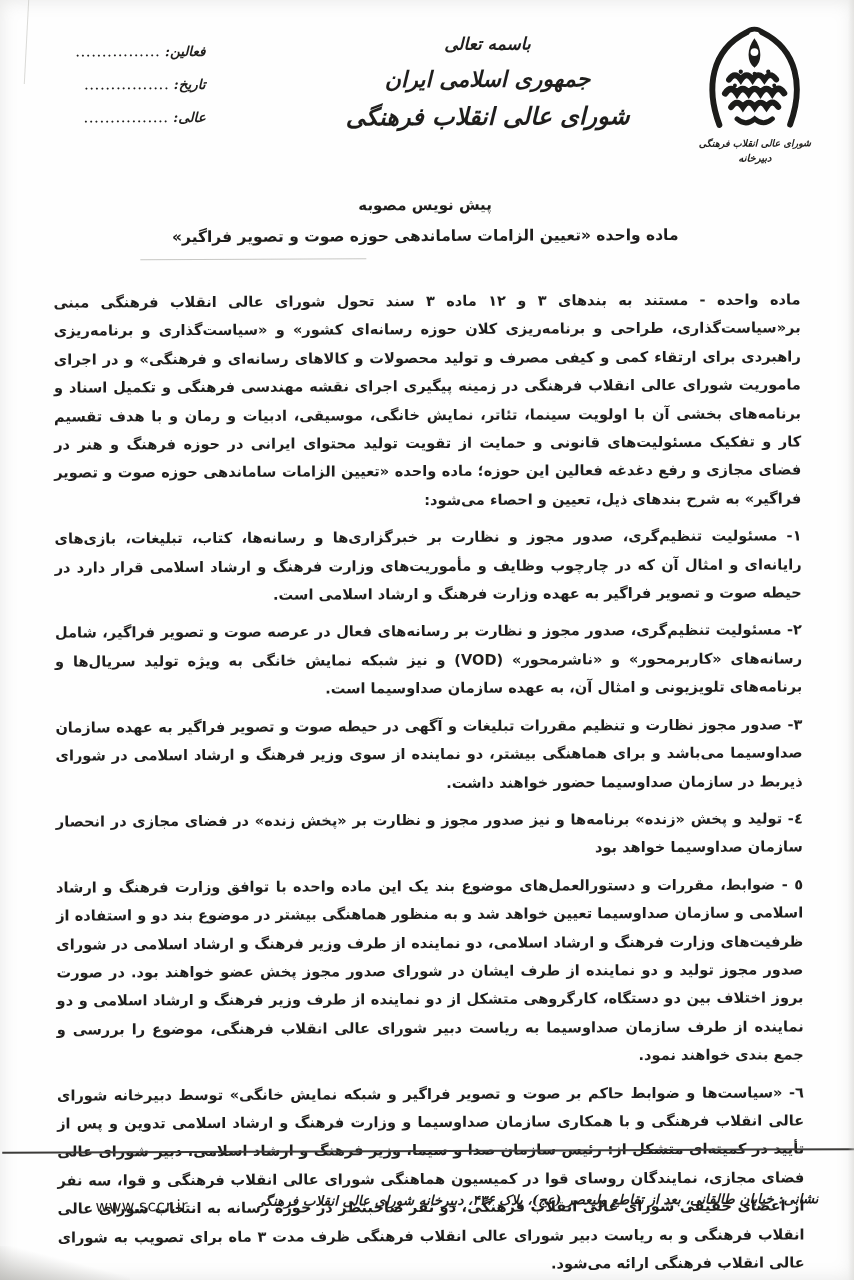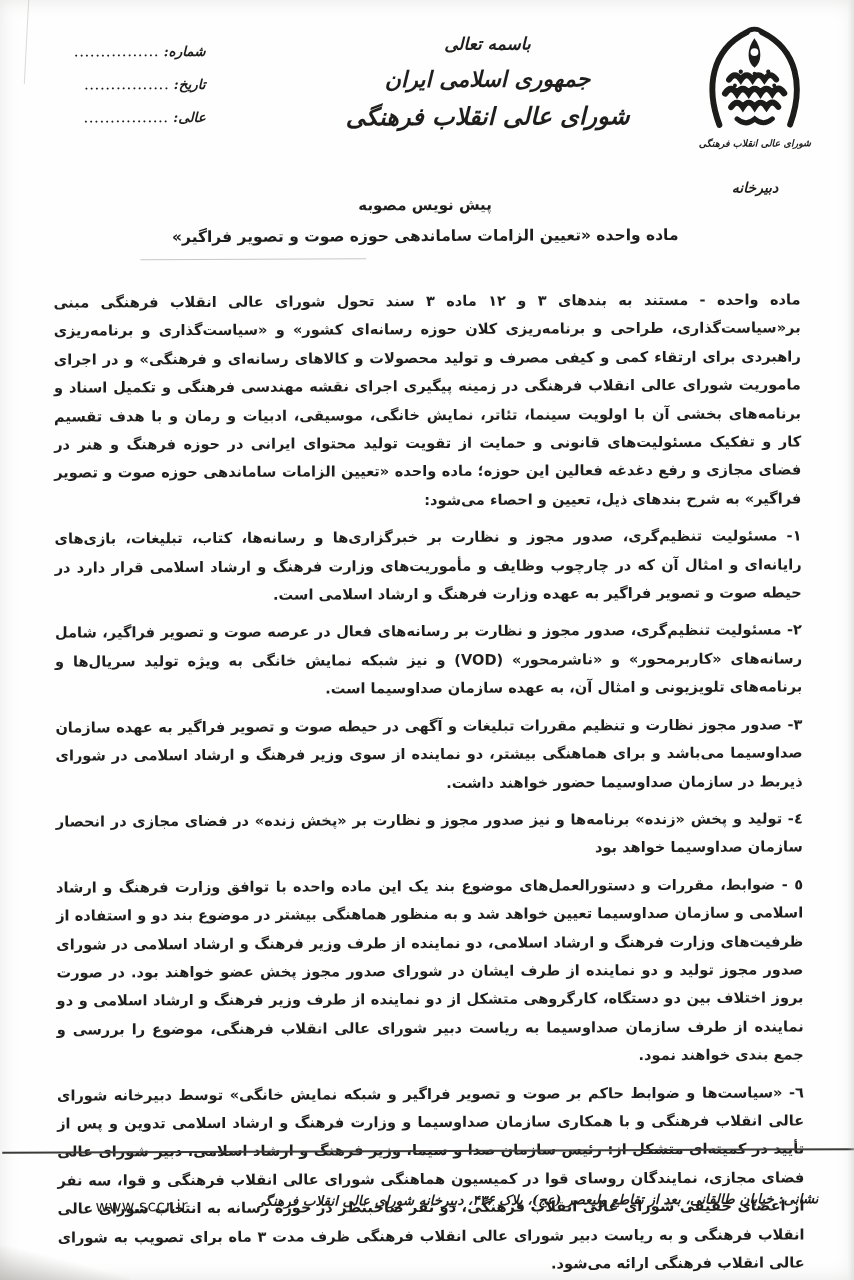--- a/index.html
+++ b/index.html
@@ -48,21 +48,21 @@
   .emblem{
     position:absolute;top:26px;right:22px;width:150px;
     text-align:center;
   }
   .emblem svg{display:block;margin:0 auto;}
   .emblem-caption{
     font-family:"DejaVu Serif", serif;font-style:italic;
     font-weight:bold;font-size:9.5px;line-height:1.5;
     direction:rtl;margin-top:2px;
   }
-  .emblem-caption .cap2{font-size:14px;margin-top:27px;}
+  .emblem-caption .cap2{font-size:10px;}
   
   .doc-title{
     position:absolute;top:196px;left:0;right:0;text-align:center;
     direction:rtl;font-weight:bold;
   }
   .doc-title .t1{font-size:15px;margin-bottom:13px;}
   .doc-title .t2{font-size:15.5px;}
   .artifact-line{
     position:absolute;top:258px;left:142px;width:226px;height:1px;
     background:#9a9a96;opacity:.55;
@@ -112,21 +112,21 @@
   }
 </style>
 </head>
 <body>
 
 <div class="page">
   <div class="page-inner">
 
     <div class="ref-fields">
       <div class="ref-row">
-        <span>شماره:</span>
+        <span>فعالین:</span>
         <span class="dots">................</span>
       </div>
       <div class="ref-row">
         <span>تاریخ:</span>
         <span class="dots">................</span>
       </div>
       <div class="ref-row">
         <span>عالی:</span>
         <span class="dots">................</span>
       </div>

